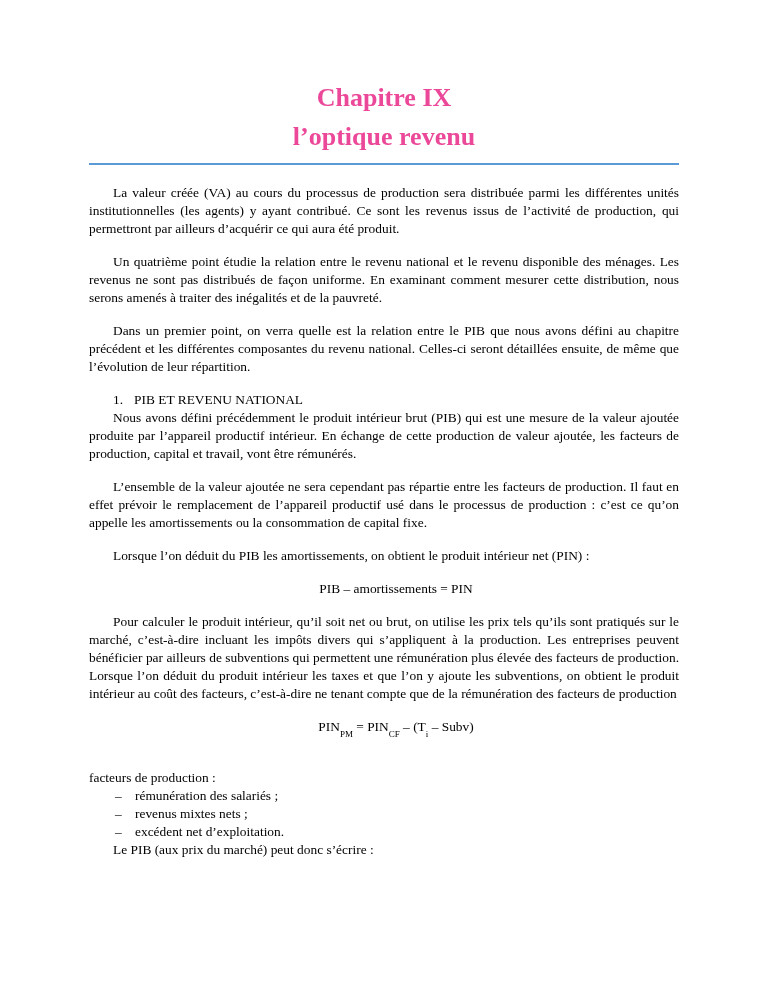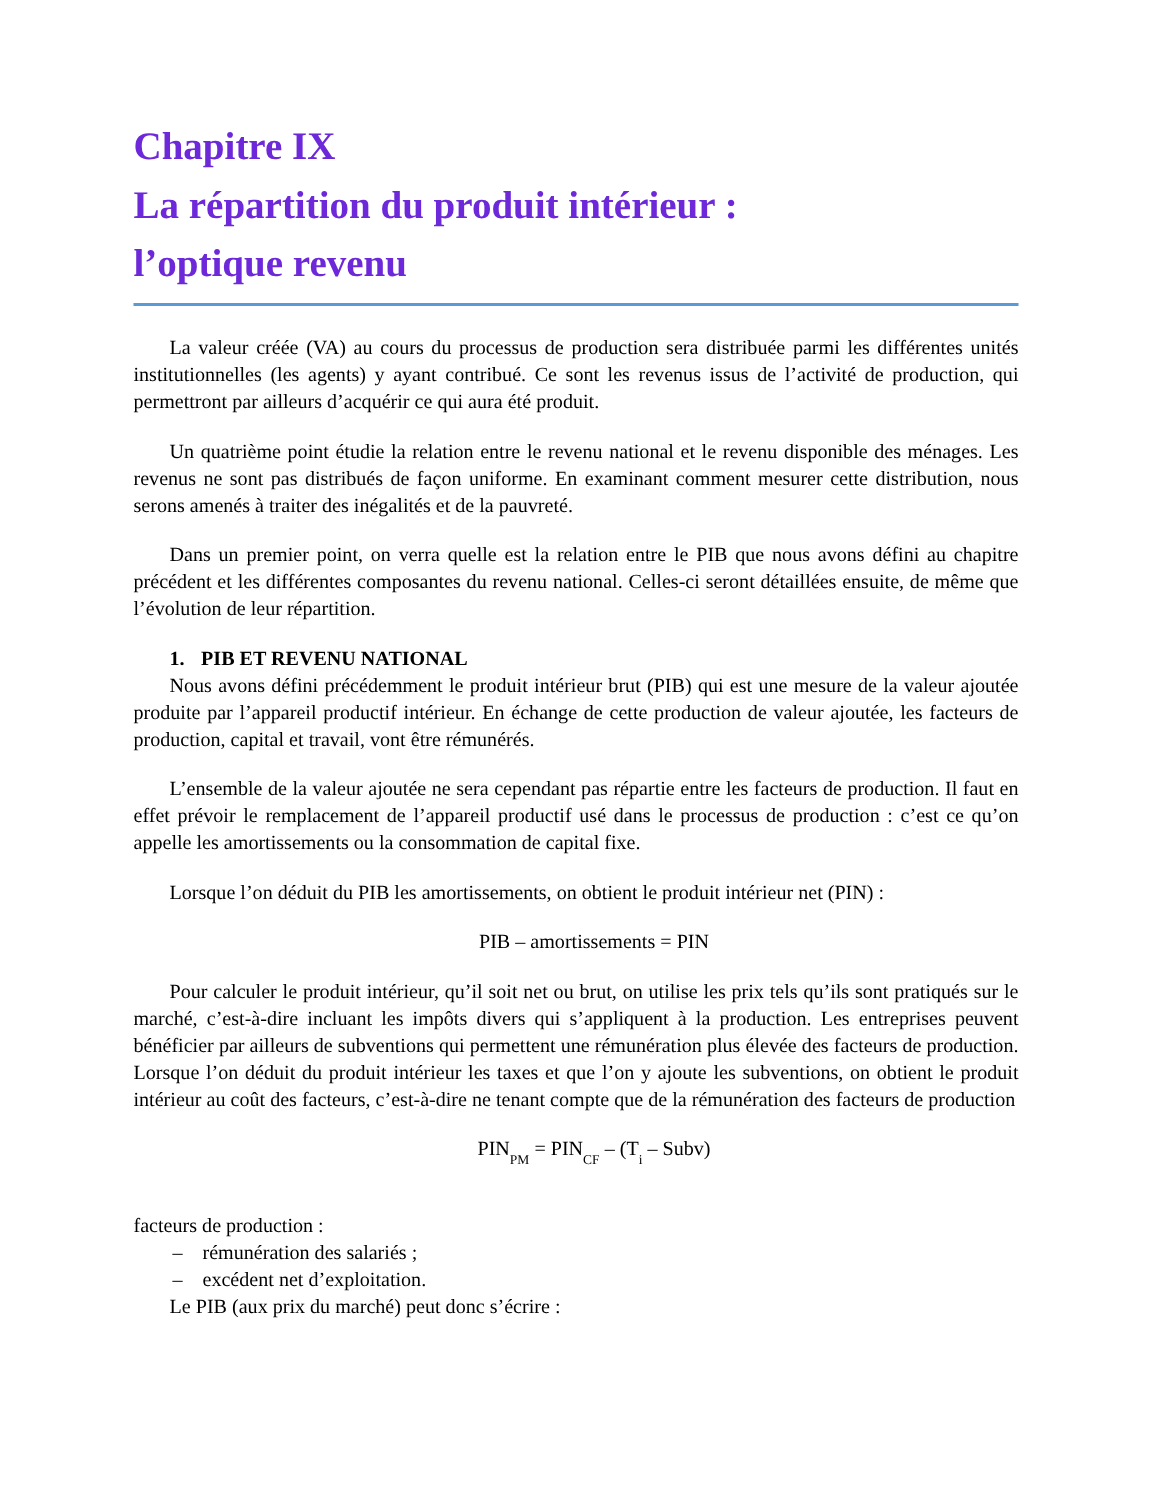--- a/index.html
+++ b/index.html
@@ -14,21 +14,22 @@
     font-family: "Liberation Serif", serif;
     color: #000000;
   }
   .page {
     box-sizing: border-box;
     width: 768px;
     height: 994px;
     padding: 78px 89px 0 89px;
   }
   .title-block {
-    color: #6d28d9;
+    text-align: center;
+    color: #ec4899;
     font-weight: bold;
     font-size: 26px;
     line-height: 39px;
     padding-bottom: 7px;
     border-bottom: 2px solid #5b9bd5;
   }
   .doc {
     font-size: 13.4px;
     line-height: 18px;
     text-align: justify;
@@ -42,21 +43,21 @@
   }
   .doc p.no-indent {
     text-indent: 0;
     text-align: left;
   }
   .doc p.tight {
     margin-top: 0;
   }
   .section-heading {
     margin-top: 30px;
-    font-weight: bold;
+    font-weight: normal;
     text-indent: 0;
     text-align: left;
   }
   .section-heading .num {
     margin-right: 11px;
   }
   .formula {
     margin: 15px 0 0 0;
     text-align: center;
     text-indent: 0;
@@ -81,21 +82,20 @@
     width: 20px;
   }
 </style>
 </head>
 <body>
 
 <div class="page">
 
   <div class="title-block">
     <div>Chapitre IX</div>
-    <div>La répartition du produit intérieur :</div>
     <div>l’optique revenu</div>
   </div>
 
   <div class="doc">
 
     <p class="first-after-title">La valeur créée (VA) au cours du processus de production sera distribuée parmi les différentes unités institutionnelles (les agents) y ayant contribué. Ce sont les revenus issus de l’activité de production, qui permettront par ailleurs d’acquérir ce qui aura été produit.</p>
     <p>Un quatrième point étudie la relation entre le revenu national et le revenu disponible des ménages. Les revenus ne sont pas distribués de façon uniforme. En examinant comment mesurer cette distribution, nous serons amenés à traiter des inégalités et de la pauvreté.</p>
     <p>Dans un premier point, on verra quelle est la relation entre le PIB que nous avons défini au chapitre précédent et les différentes composantes du revenu national. Celles-ci seront détaillées ensuite, de même que l’évolution de leur répartition.</p>
 
     <p class="section-heading">
@@ -112,19 +112,20 @@
 
     <p class="formula"><span>PIN</span><sub>PM</sub><span> = PIN</span><sub>CF</sub><span> – (T</span><sub>i</sub><span> – Subv)</span></p>
 
     <p class="no-indent">
       <br>
       <span>facteurs de production :</span>
     </p>
 
     <ul class="dash-list">
       <li><span class="marker">–</span><span>rémunération des salariés ;</span></li>
+      <li><span class="marker">–</span><span>revenus mixtes nets ;</span></li>
       <li><span class="marker">–</span><span>excédent net d’exploitation.</span></li>
     </ul>
 
     <p class="tight">Le PIB (aux prix du marché) peut donc s’écrire :</p>
 
   </div>
 </div>
 
 </body></html>

